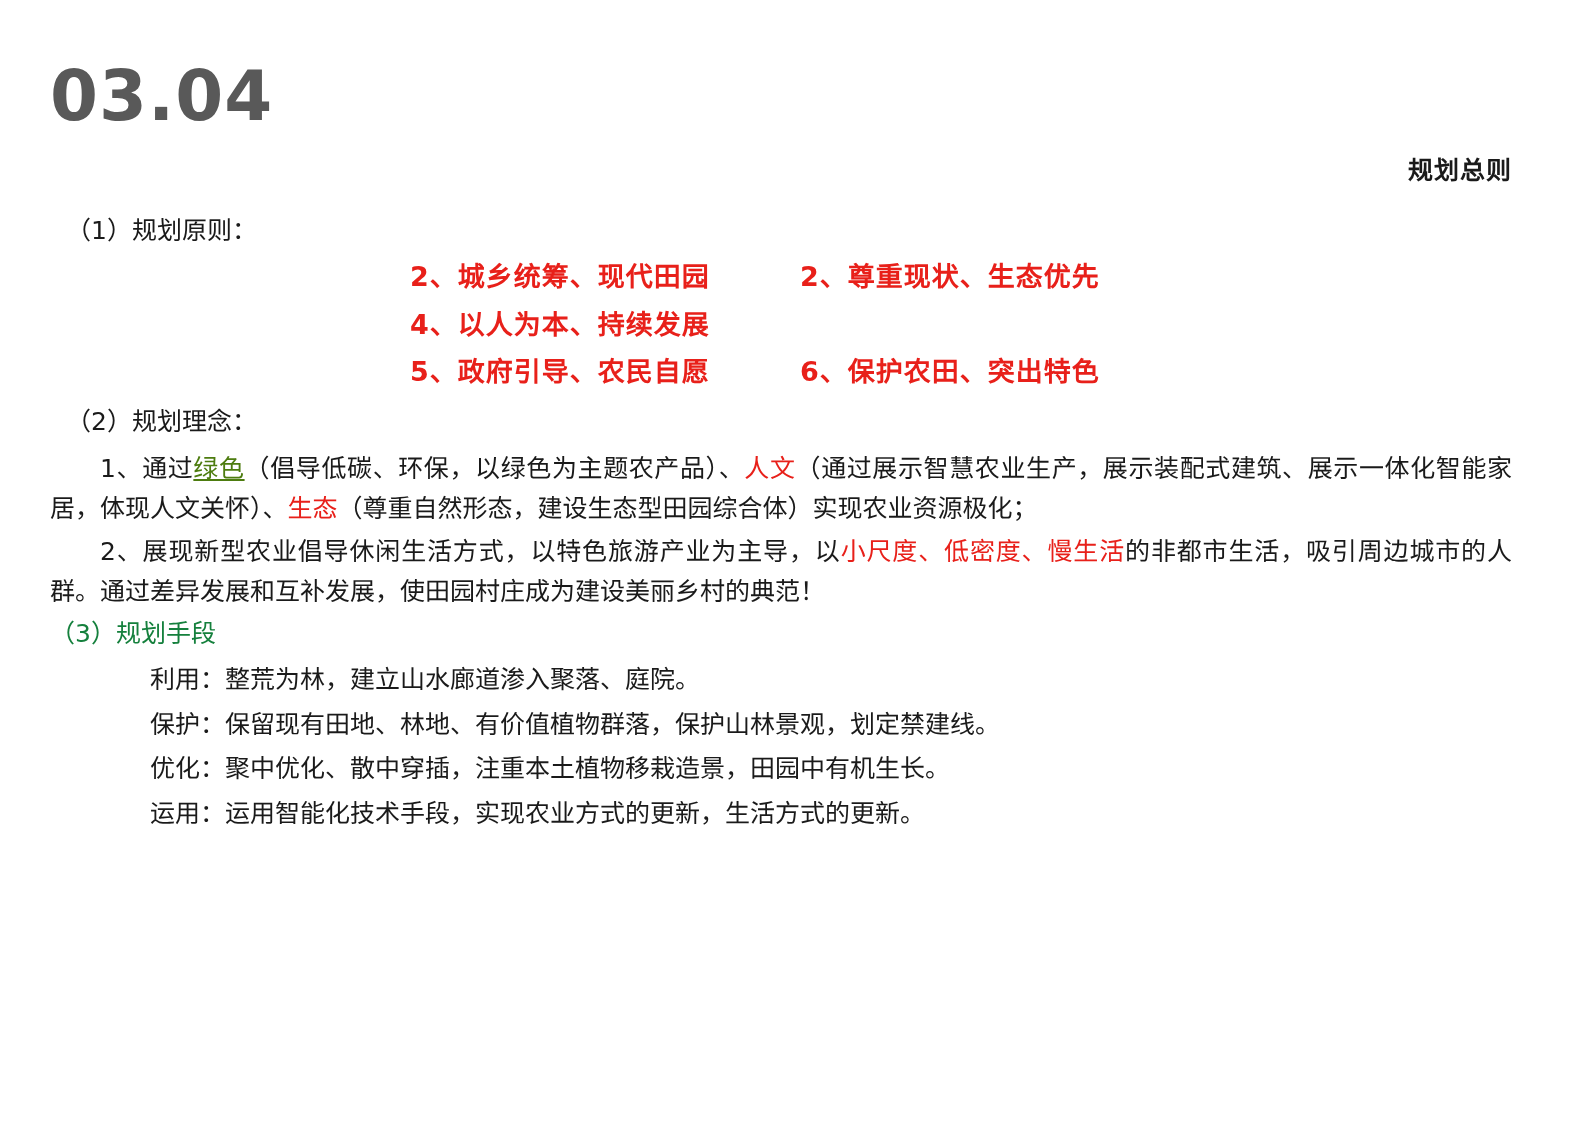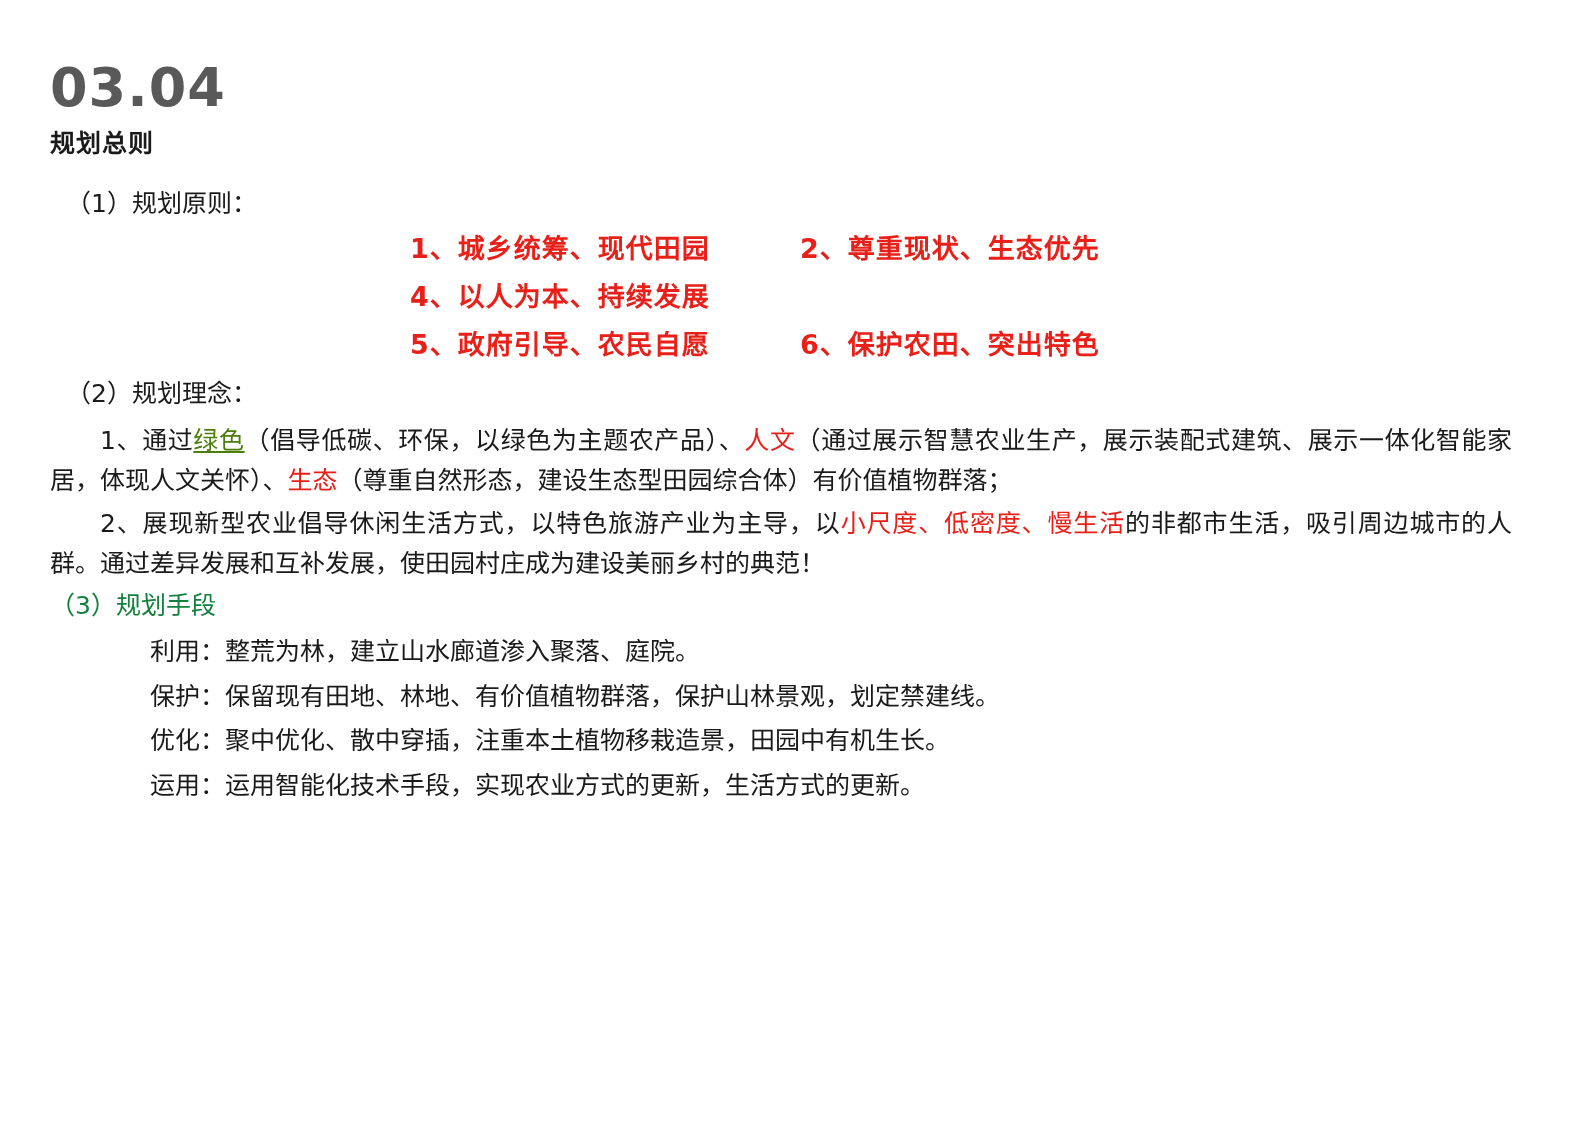--- a/index.html
+++ b/index.html
@@ -17,34 +17,35 @@
     overflow: hidden;
   }
   .page {
     position: relative;
     width: 1587px;
     height: 1122px;
     box-sizing: border-box;
     padding: 60px 75px 0 50px;
   }
   .doc-number {
-    font-size: 54px;
+    font-size: 69px;
     font-weight: 700;
     letter-spacing: 1px;
     color: #595959;
     line-height: 1.05;
-    margin: 0 0 6px 0;
+    margin: 0 0 18px 0;
     font-family: "DejaVu Sans", "Liberation Sans", sans-serif;
   }
   .doc-subtitle {
     font-size: 25px;
     font-weight: 700;
     color: #1a1a1a;
     margin: 0 0 26px 0;
     letter-spacing: 1px;
+    text-align: right;
   }
   .section-label {
     font-size: 25px;
     color: #1a1a1a;
     margin: 0 0 8px 16px;
     line-height: 1.5;
   }
   .principles {
     margin: 10px 0 14px 0;
     padding-left: 360px;
@@ -105,35 +106,35 @@
 
 <div class="page">
 
   <div class="doc-number">03.04</div>
   <div class="doc-subtitle">规划总则</div>
 
   <div class="section-label">（1）规划原则：</div>
 
   <div class="principles">
     <div class="principle-row">
-      <div class="principle-item col1">1、城乡统筹、现代田园</div>
+      <div class="principle-item col1">2、城乡统筹、现代田园</div>
       <div class="principle-item col2">2、尊重现状、生态优先</div>
     </div>
     <div class="principle-row">
       <div class="principle-item col2">4、以人为本、持续发展</div>
     </div>
     <div class="principle-row">
       <div class="principle-item col1">5、政府引导、农民自愿</div>
       <div class="principle-item col2">6、保护农田、突出特色</div>
     </div>
   </div>
 
   <div class="section-label">（2）规划理念：</div>
 
-  <p class="para indent"><span>1、通过</span><span class="green">绿色</span><span>（倡导低碳、环保，以绿色为主题农产品）、</span><span class="red">人文</span><span>（通过展示智慧农业生产，展示装配式建筑、展示一体化智能家居，体现人文关怀）、</span><span class="red">生态</span><span>（尊重自然形态，建设生态型田园综合体）有价值植物群落；</span></p>
+  <p class="para indent"><span>1、通过</span><span class="green">绿色</span><span>（倡导低碳、环保，以绿色为主题农产品）、</span><span class="red">人文</span><span>（通过展示智慧农业生产，展示装配式建筑、展示一体化智能家居，体现人文关怀）、</span><span class="red">生态</span><span>（尊重自然形态，建设生态型田园综合体）实现农业资源极化；</span></p>
 
   <p class="para indent"><span>2、展现新型农业倡导休闲生活方式，以特色旅游产业为主导，以</span><span class="red">小尺度、低密度、慢生活</span><span>的非都市生活，吸引周边城市的人群。通过差异发展和互补发展，使田园村庄成为建设美丽乡村的典范！</span></p>
 
   <div class="means-label">（3）规划手段</div>
 
   <ul class="means-list">
     <li>利用：整荒为林，建立山水廊道渗入聚落、庭院。</li>
     <li>保护：保留现有田地、林地、有价值植物群落，保护山林景观，划定禁建线。</li>
     <li>优化：聚中优化、散中穿插，注重本土植物移栽造景，田园中有机生长。</li>
     <li>运用：运用智能化技术手段，实现农业方式的更新，生活方式的更新。</li>

